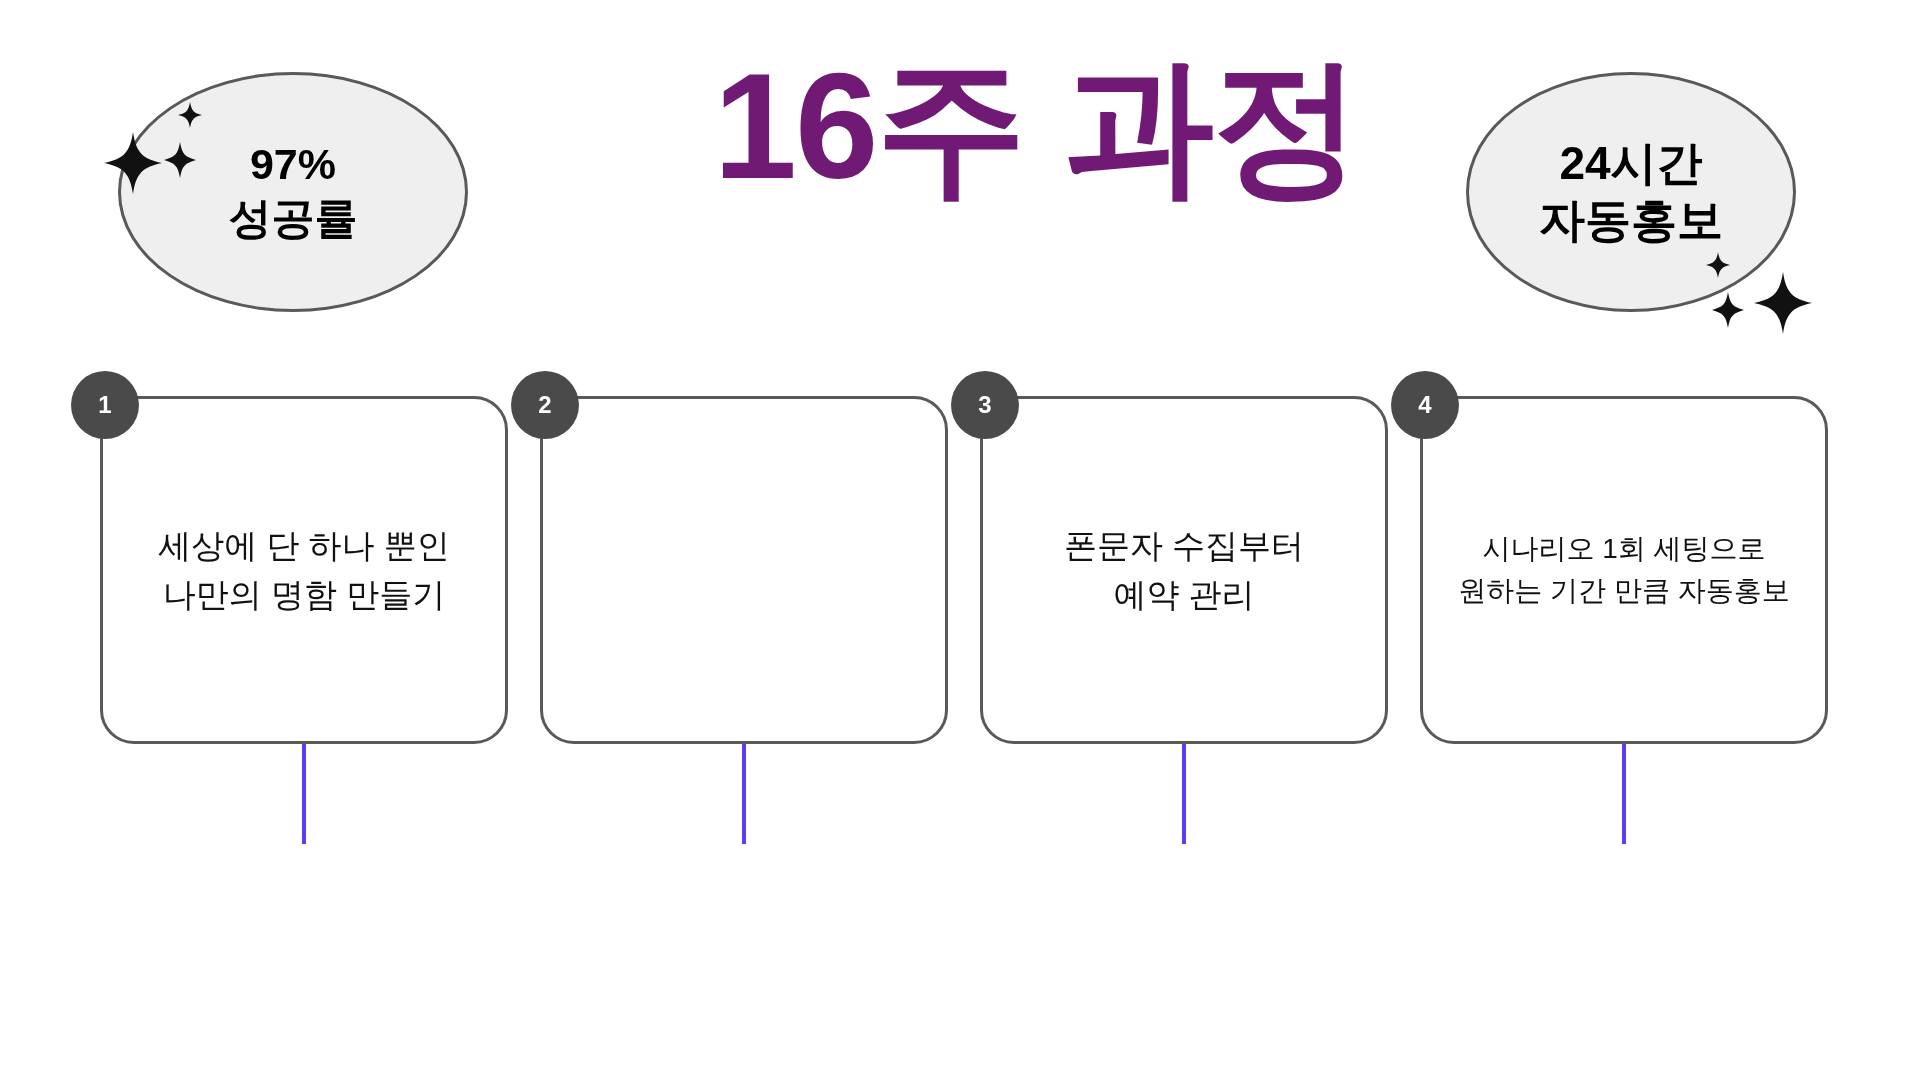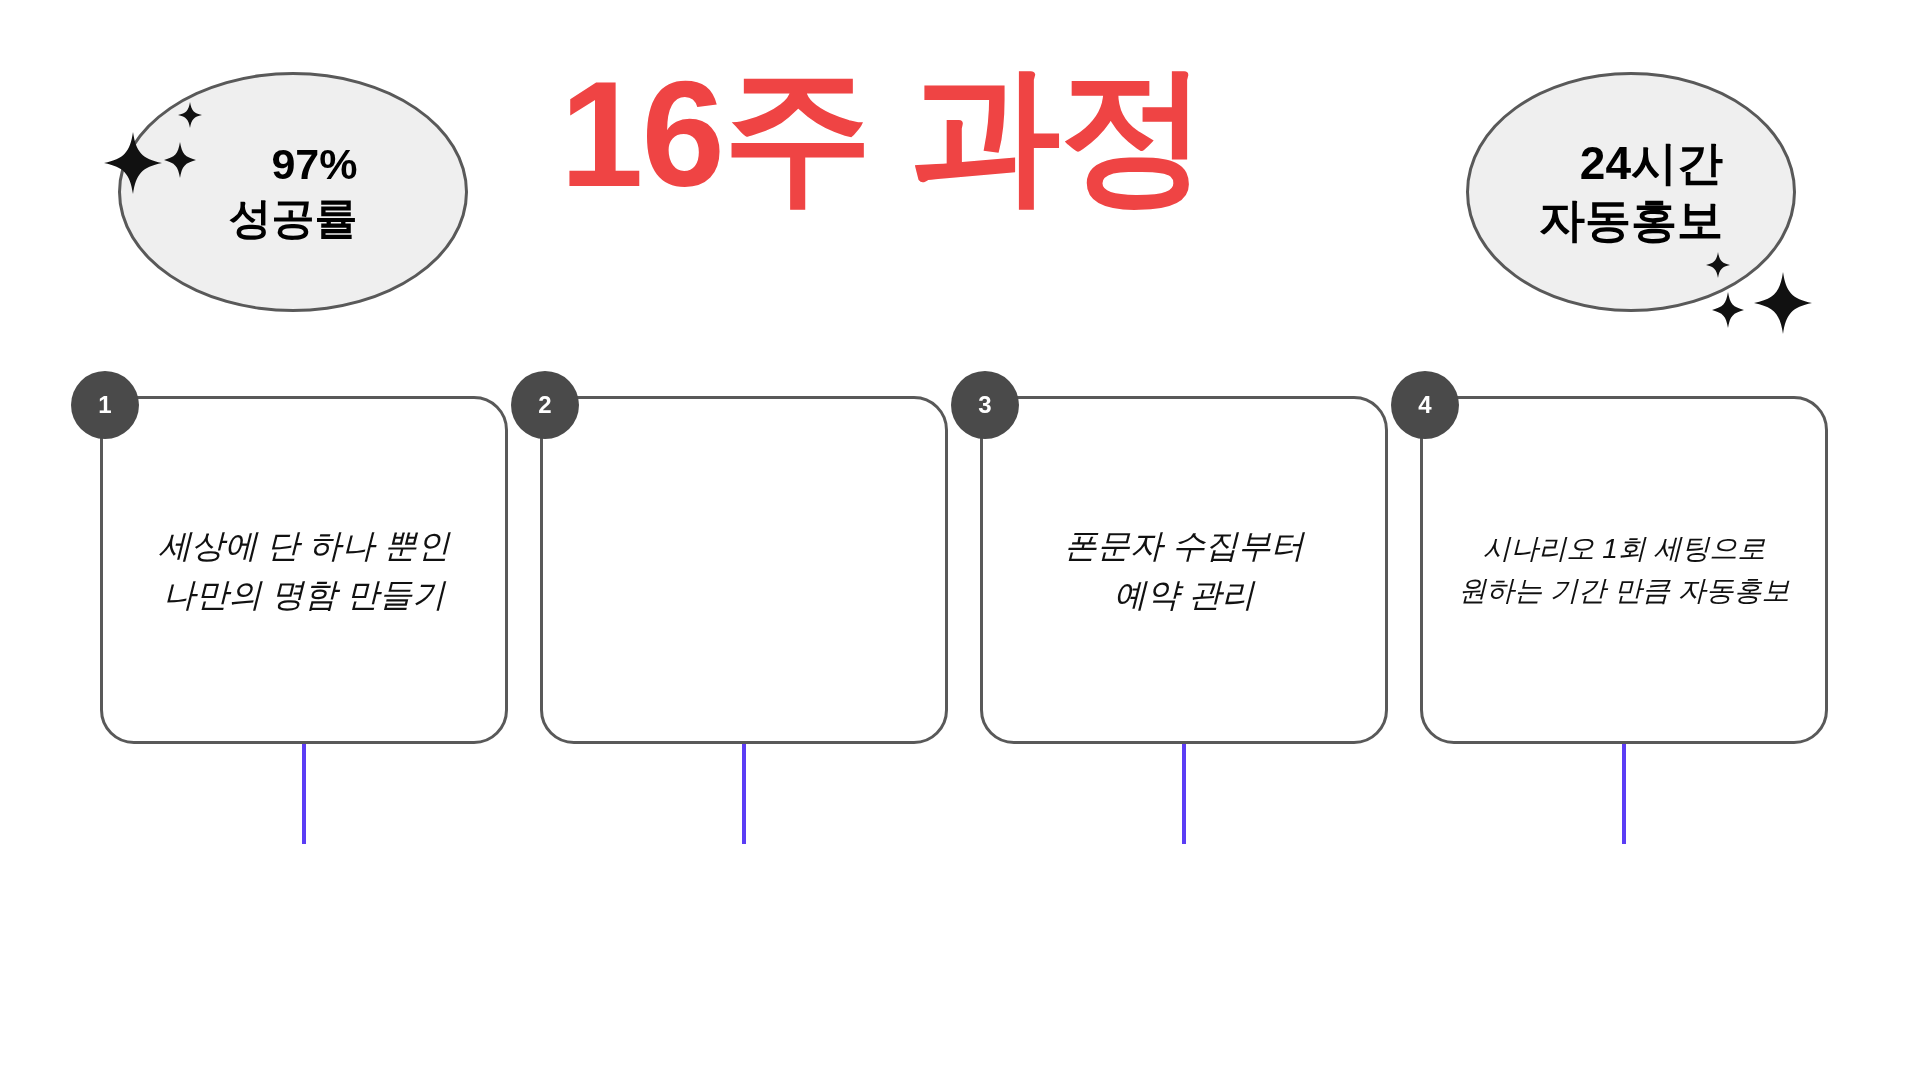--- a/index.html
+++ b/index.html
@@ -20,39 +20,38 @@
     height: 1080px;
     background: #ffffff;
   }
 
   
   .title {
     position: absolute;
     left: 560px;
     top: 48px;
     width: 800px;
-    text-align: left;
+    text-align: right;
     font-size: 150px;
     line-height: 1.05;
     font-weight: 900;
     letter-spacing: -2px;
-    color: #ef4444;
+    color: #701a75;
     white-space: nowrap;
-    margin-top: 8px;
   }
 
   
   .badge {
     position: absolute;
     background: #efefef;
     border: 3px solid #595959;
     display: flex;
     align-items: center;
     justify-content: center;
-    text-align: right;
+    text-align: center;
     font-weight: 900;
     color: #000000;
     box-sizing: border-box;
   }
   .badge-left {
     left: 118px;
     top: 72px;
     width: 350px;
     height: 240px;
     border-radius: 175px / 120px;
@@ -97,21 +96,20 @@
     align-items: center;
     justify-content: center;
     text-align: center;
     padding: 0 24px;
   }
   .card-text {
     font-size: 33px;
     line-height: 1.5;
     color: #111111;
     white-space: pre-line;
-    font-style: italic;
   }
   .card-text.small {
     font-size: 28px;
   }
   .num-circle {
     position: absolute;
     left: -32px;
     top: -28px;
     width: 68px;
     height: 68px;

